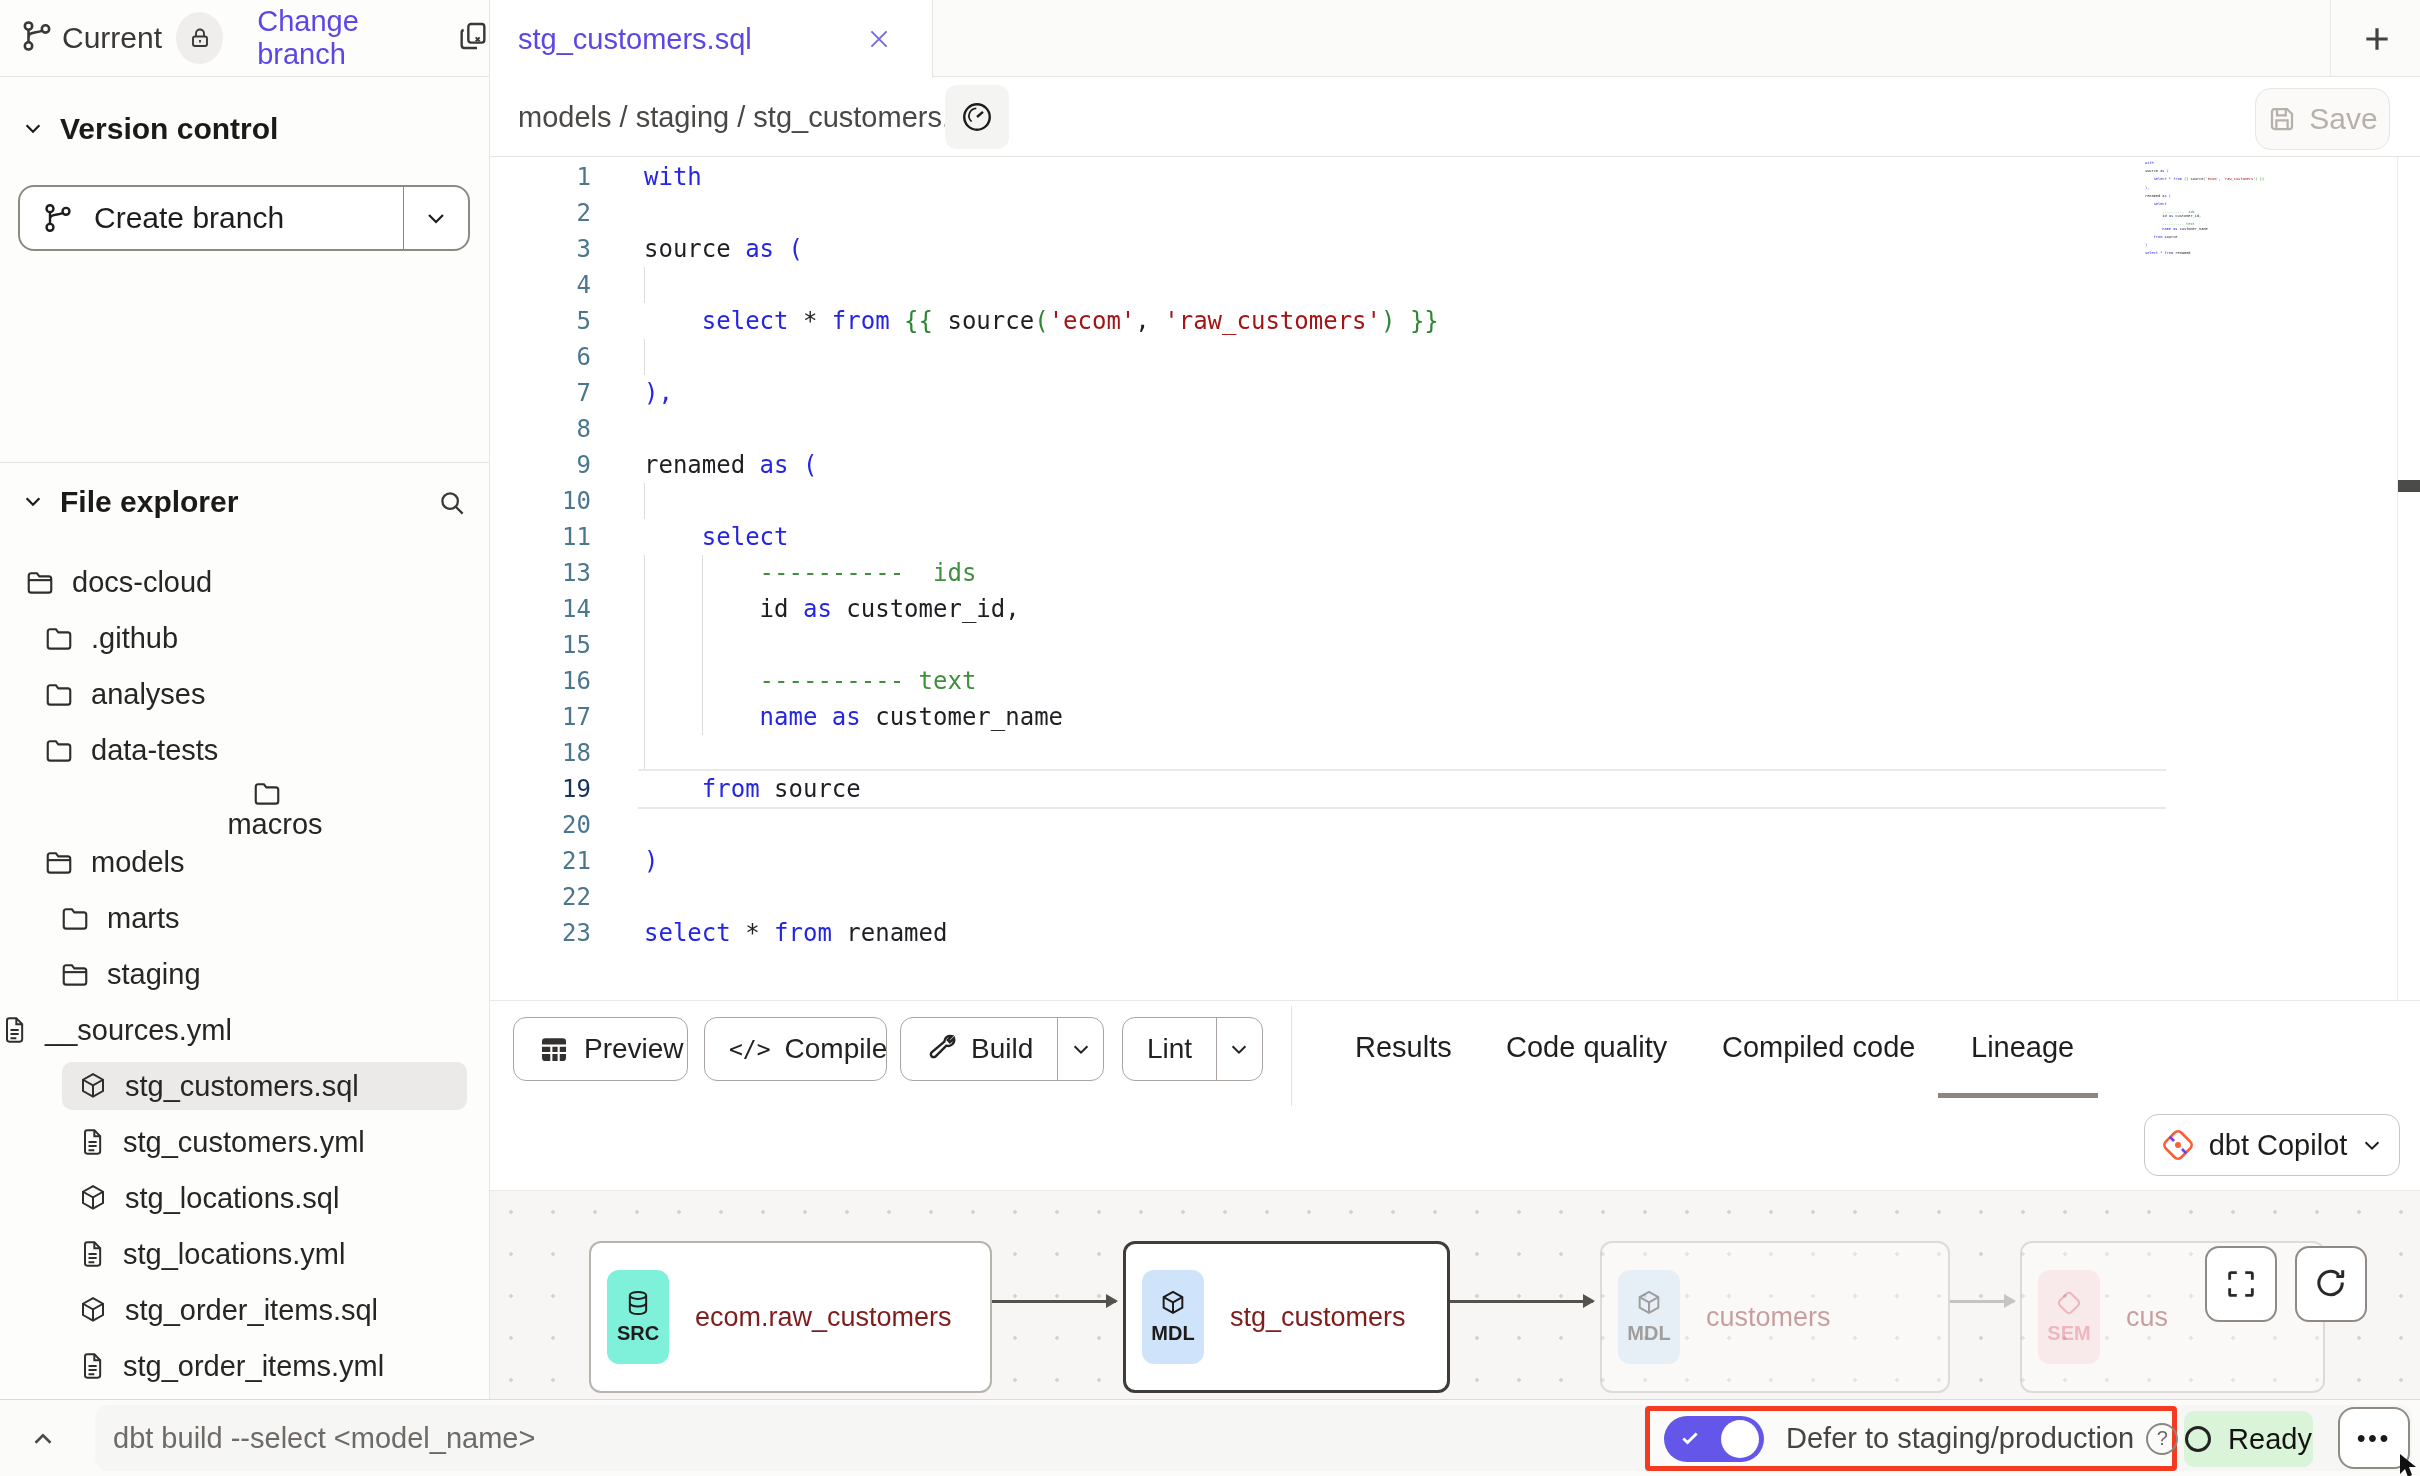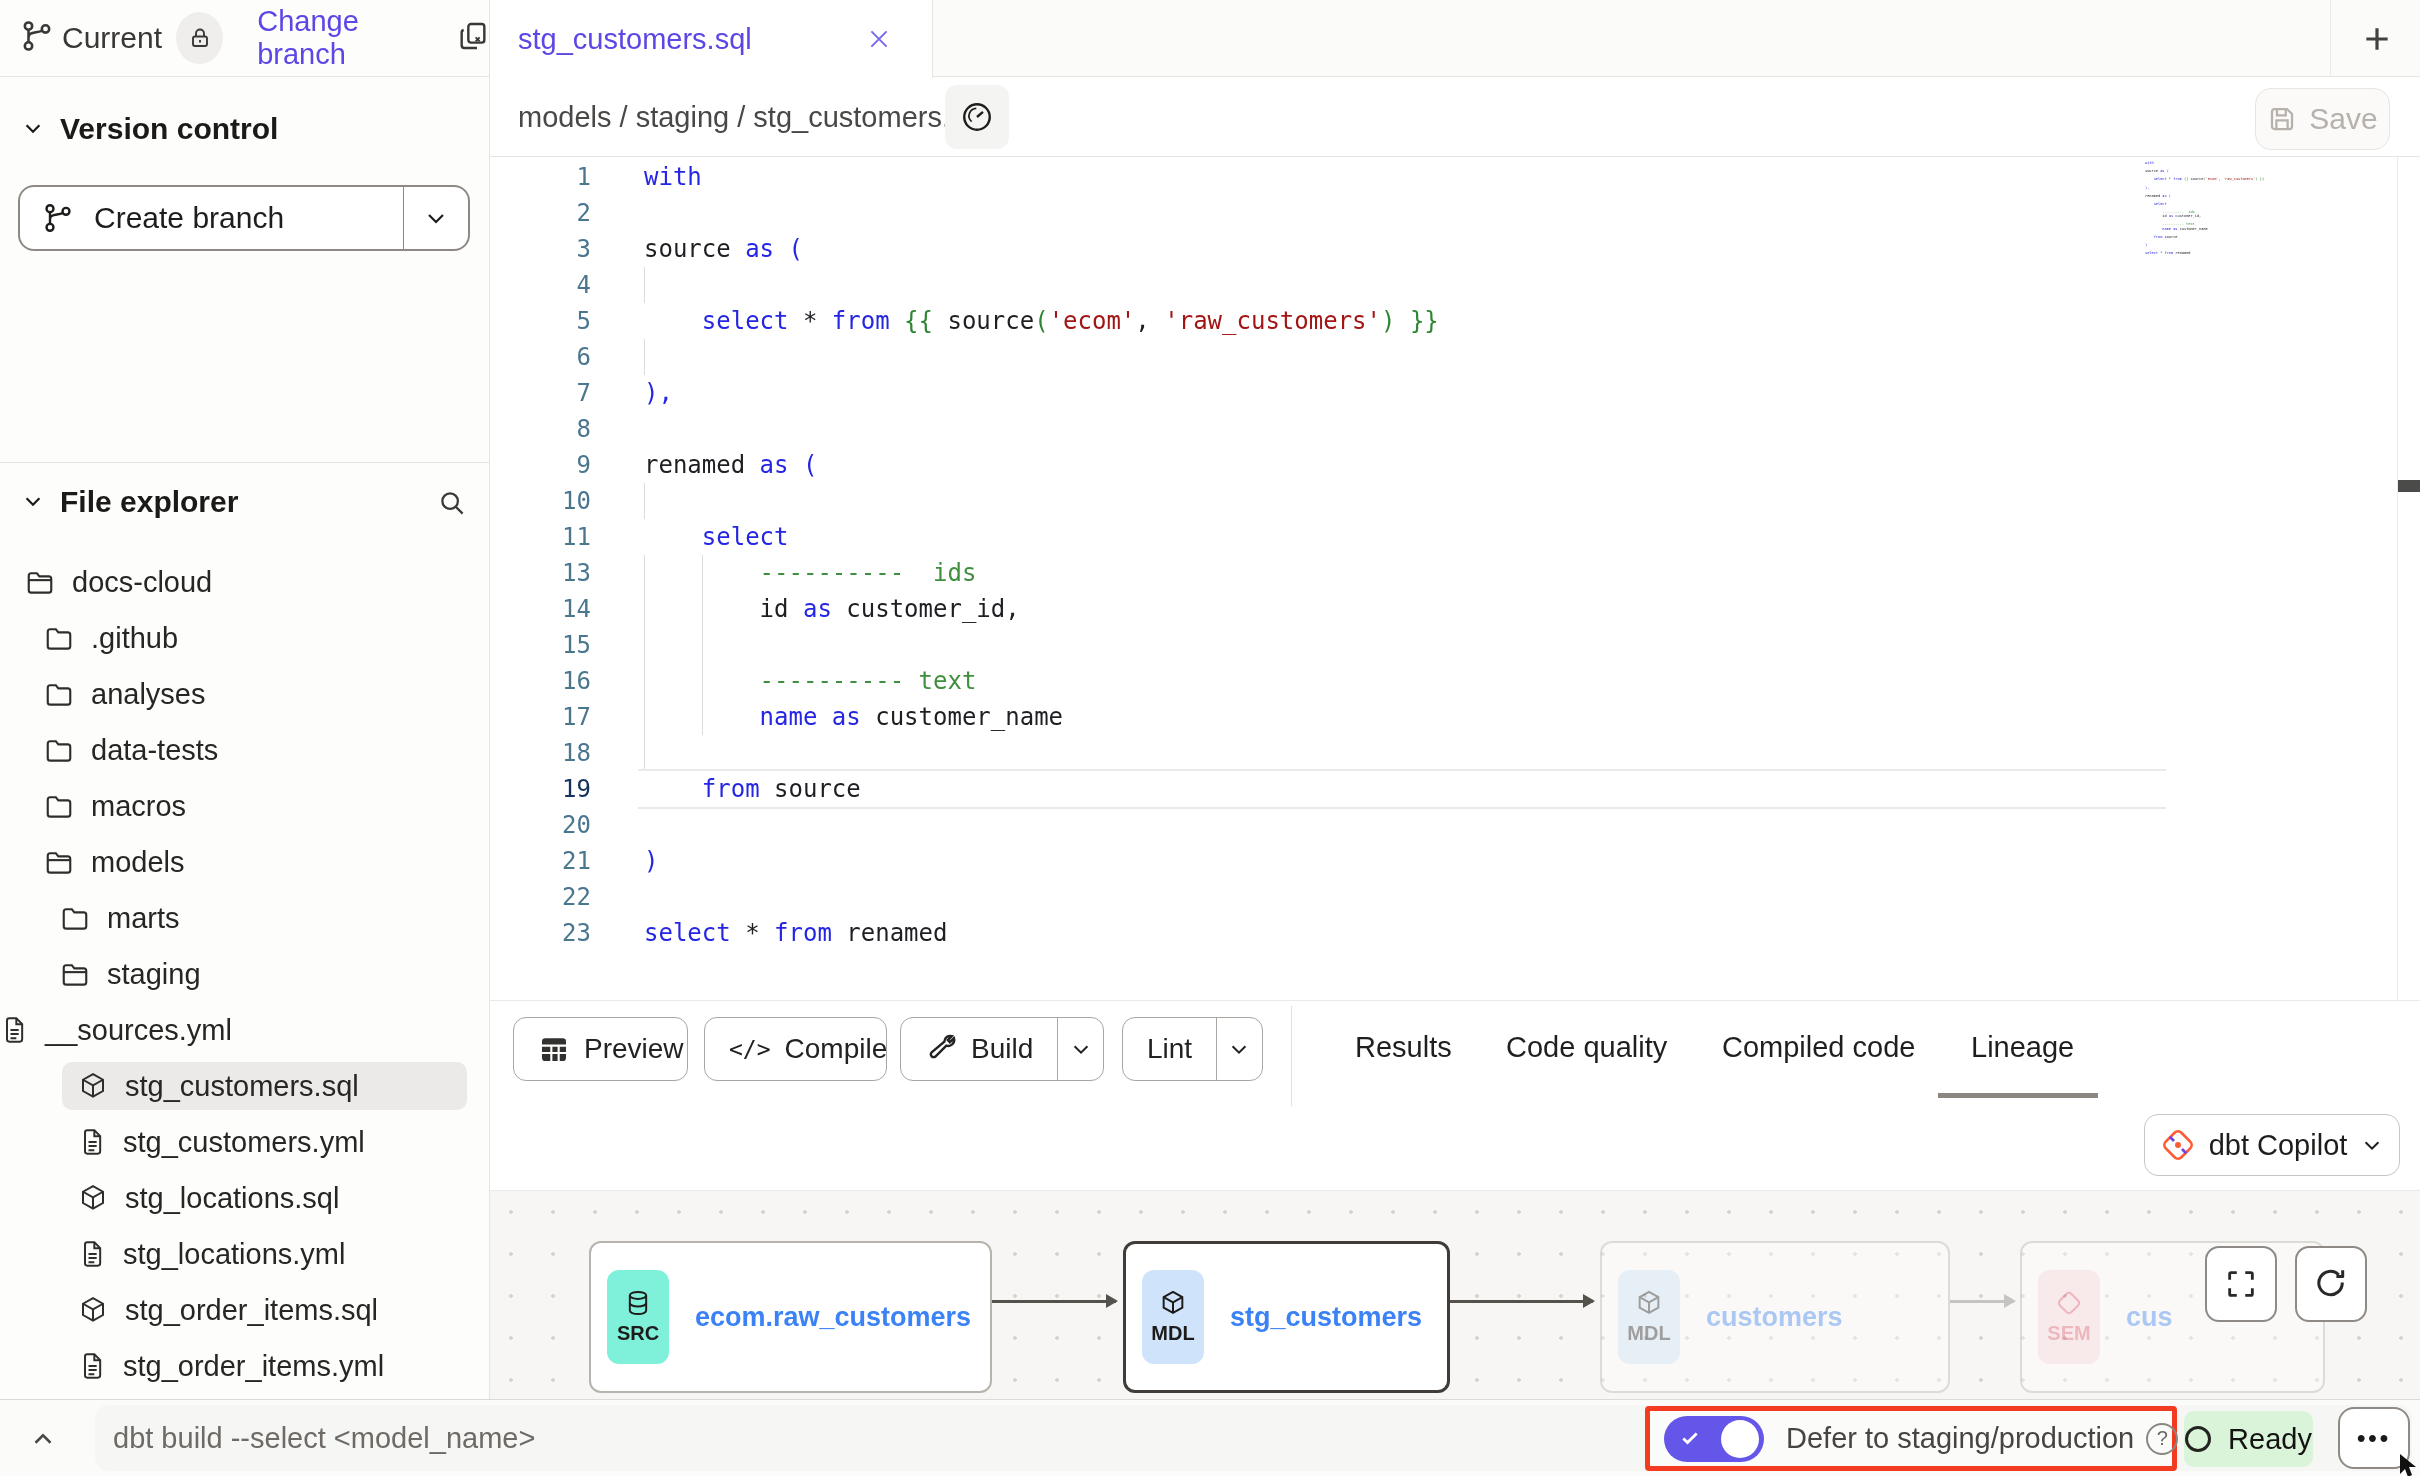--- a/index.html
+++ b/index.html
@@ -75,21 +75,21 @@
   .copilot-btn { position:absolute; right:20px; top:4px; height:62px; width:256px; border:1.5px solid #c9c5c1; border-radius:14px; background:#fff; display:flex; align-items:center; justify-content:center; gap:14px; cursor:pointer; }
   .copilot-btn span { font-size:29px; font-weight:500; color:#1e1d1b; }
 
   #lineage { position:absolute; left:0; top:1190px; width:100%; height:209px; background-color:#f7f6f4; border-top:1px solid #eceae7;
     background-image:radial-gradient(#d6d4d0 2px, transparent 2px); background-size:42px 42px; overflow:hidden; }
   .lnode { position:absolute; top:50px; height:152px; background:#fff; border:2px solid #b7b3ad; border-radius:12px; display:flex; align-items:center; padding-left:16px; gap:26px; z-index:2; overflow:hidden; }
   .lnode.sel { border:3.5px solid #3f3c39; }
   .lnode.faded { opacity:0.4; z-index:1; }
   .lnode-icb { width:62px; height:94px; border-radius:12px; flex:none; display:flex; flex-direction:column; align-items:center; justify-content:center; gap:5px; }
   .lnode-badge { font-size:20px; font-weight:700; color:#1d1c1b; }
-  .lnode-label { font-size:27px; font-weight:700; color:#3b82f6; white-space:nowrap; }
+  .lnode-label { font-size:27px; font-weight:400; color:#7f1d1d; white-space:nowrap; }
   .l-arrow { position:absolute; top:109px; height:2.5px; background:#55524e; z-index:1; }
   .l-ah { position:absolute; top:-6px; right:-2px; width:0; height:0; border-left:12px solid #55524e; border-top:7px solid transparent; border-bottom:7px solid transparent; }
   .sel-bar { position:absolute; left:1067px; top:52px; width:608px; height:76px; background:rgba(255,255,255,0.87); border:2px solid #b3afa9; border-radius:10px; display:flex; z-index:5; }
   .sel-bar .sb-input { flex:1; display:flex; align-items:center; padding-left:42px; font-size:29px; color:#242321; border-right:1.5px solid #b3afa9; }
   .sel-bar .sb-update { width:223px; display:flex; align-items:center; justify-content:center; font-size:29px; font-weight:600; color:#1e1d1b; cursor:pointer; }
   .gbtn { position:absolute; top:55px; width:72px; height:76px; background:#fff; border:2px solid #8f8a85; border-radius:14px; display:flex; align-items:center; justify-content:center; z-index:6; cursor:pointer; }
 
   
   #statusbar { position:absolute; left:0; top:1399px; width:2420px; height:77px; background:#fbfbfa; border-top:1px solid #dcdad7; }
   .sb-chevup { position:absolute; left:28px; top:24px; cursor:pointer; }
@@ -207,21 +207,21 @@
           <span class="t-label">analyses</span>
         </div>
         <div class="tree-row" style="padding-left: 44px;">
           <span class="t-ic">
             <svg width="30" height="30" viewBox="0 0 24 24" fill="none" stroke="#2f2e2c" stroke-width="1.7">
               <path d="M3 7 a2 2 0 0 1 2-2 h4.5 l2 2.5 H19 a2 2 0 0 1 2 2 v9 a2 2 0 0 1 -2 2 H5 a2 2 0 0 1 -2-2 z"></path>
             </svg>
           </span>
           <span class="t-label">data-tests</span>
         </div>
-        <div class="tree-row" style="padding-left: 44px;">
+        <div class="tree-row" style="padding-left: 44px; flex-direction: column;">
           <span class="t-ic">
             <svg width="30" height="30" viewBox="0 0 24 24" fill="none" stroke="#2f2e2c" stroke-width="1.7">
               <path d="M3 7 a2 2 0 0 1 2-2 h4.5 l2 2.5 H19 a2 2 0 0 1 2 2 v9 a2 2 0 0 1 -2 2 H5 a2 2 0 0 1 -2-2 z"></path>
             </svg>
           </span>
           <span class="t-label">macros</span>
         </div>
         <div class="tree-row" style="padding-left: 44px;">
           <span class="t-ic">
             <svg width="30" height="30" viewBox="0 0 24 24" fill="none" stroke="#2f2e2c" stroke-width="1.7">

